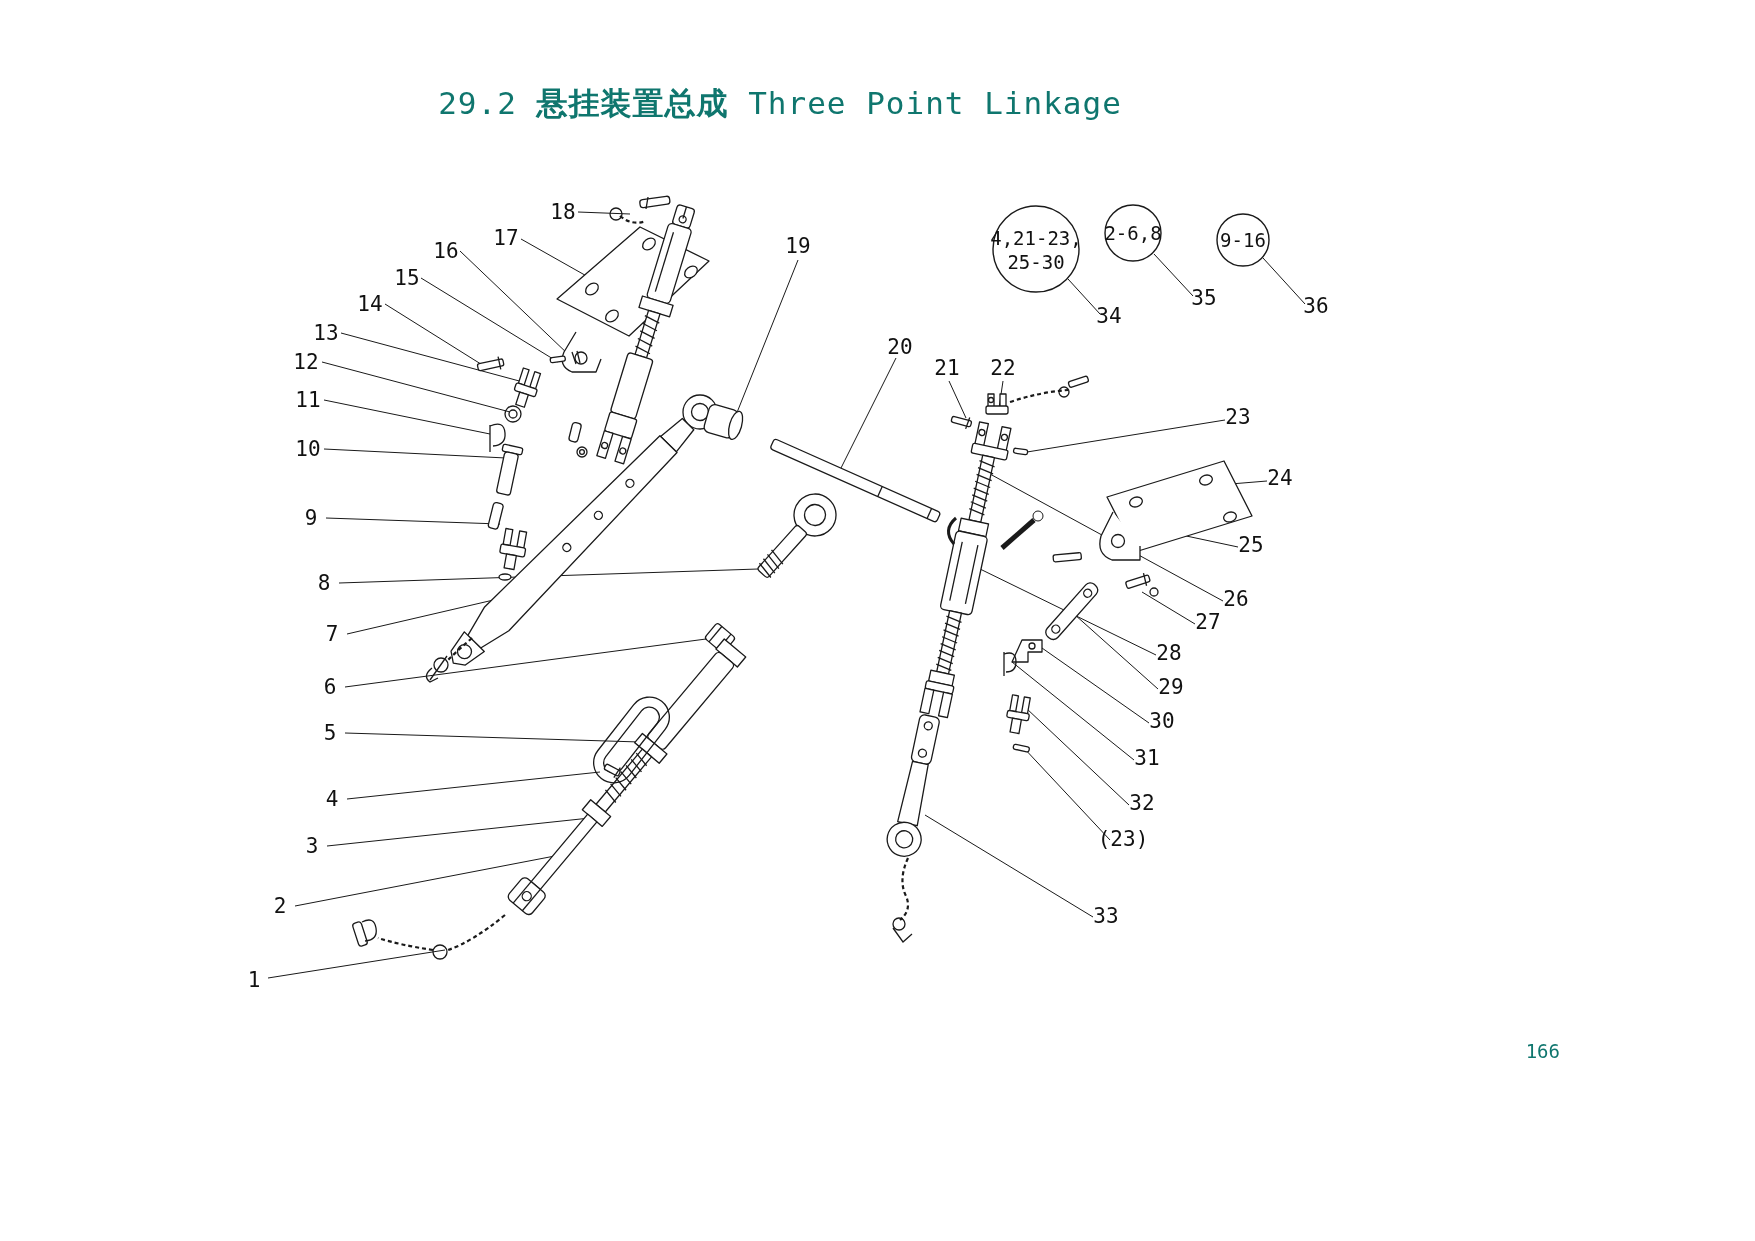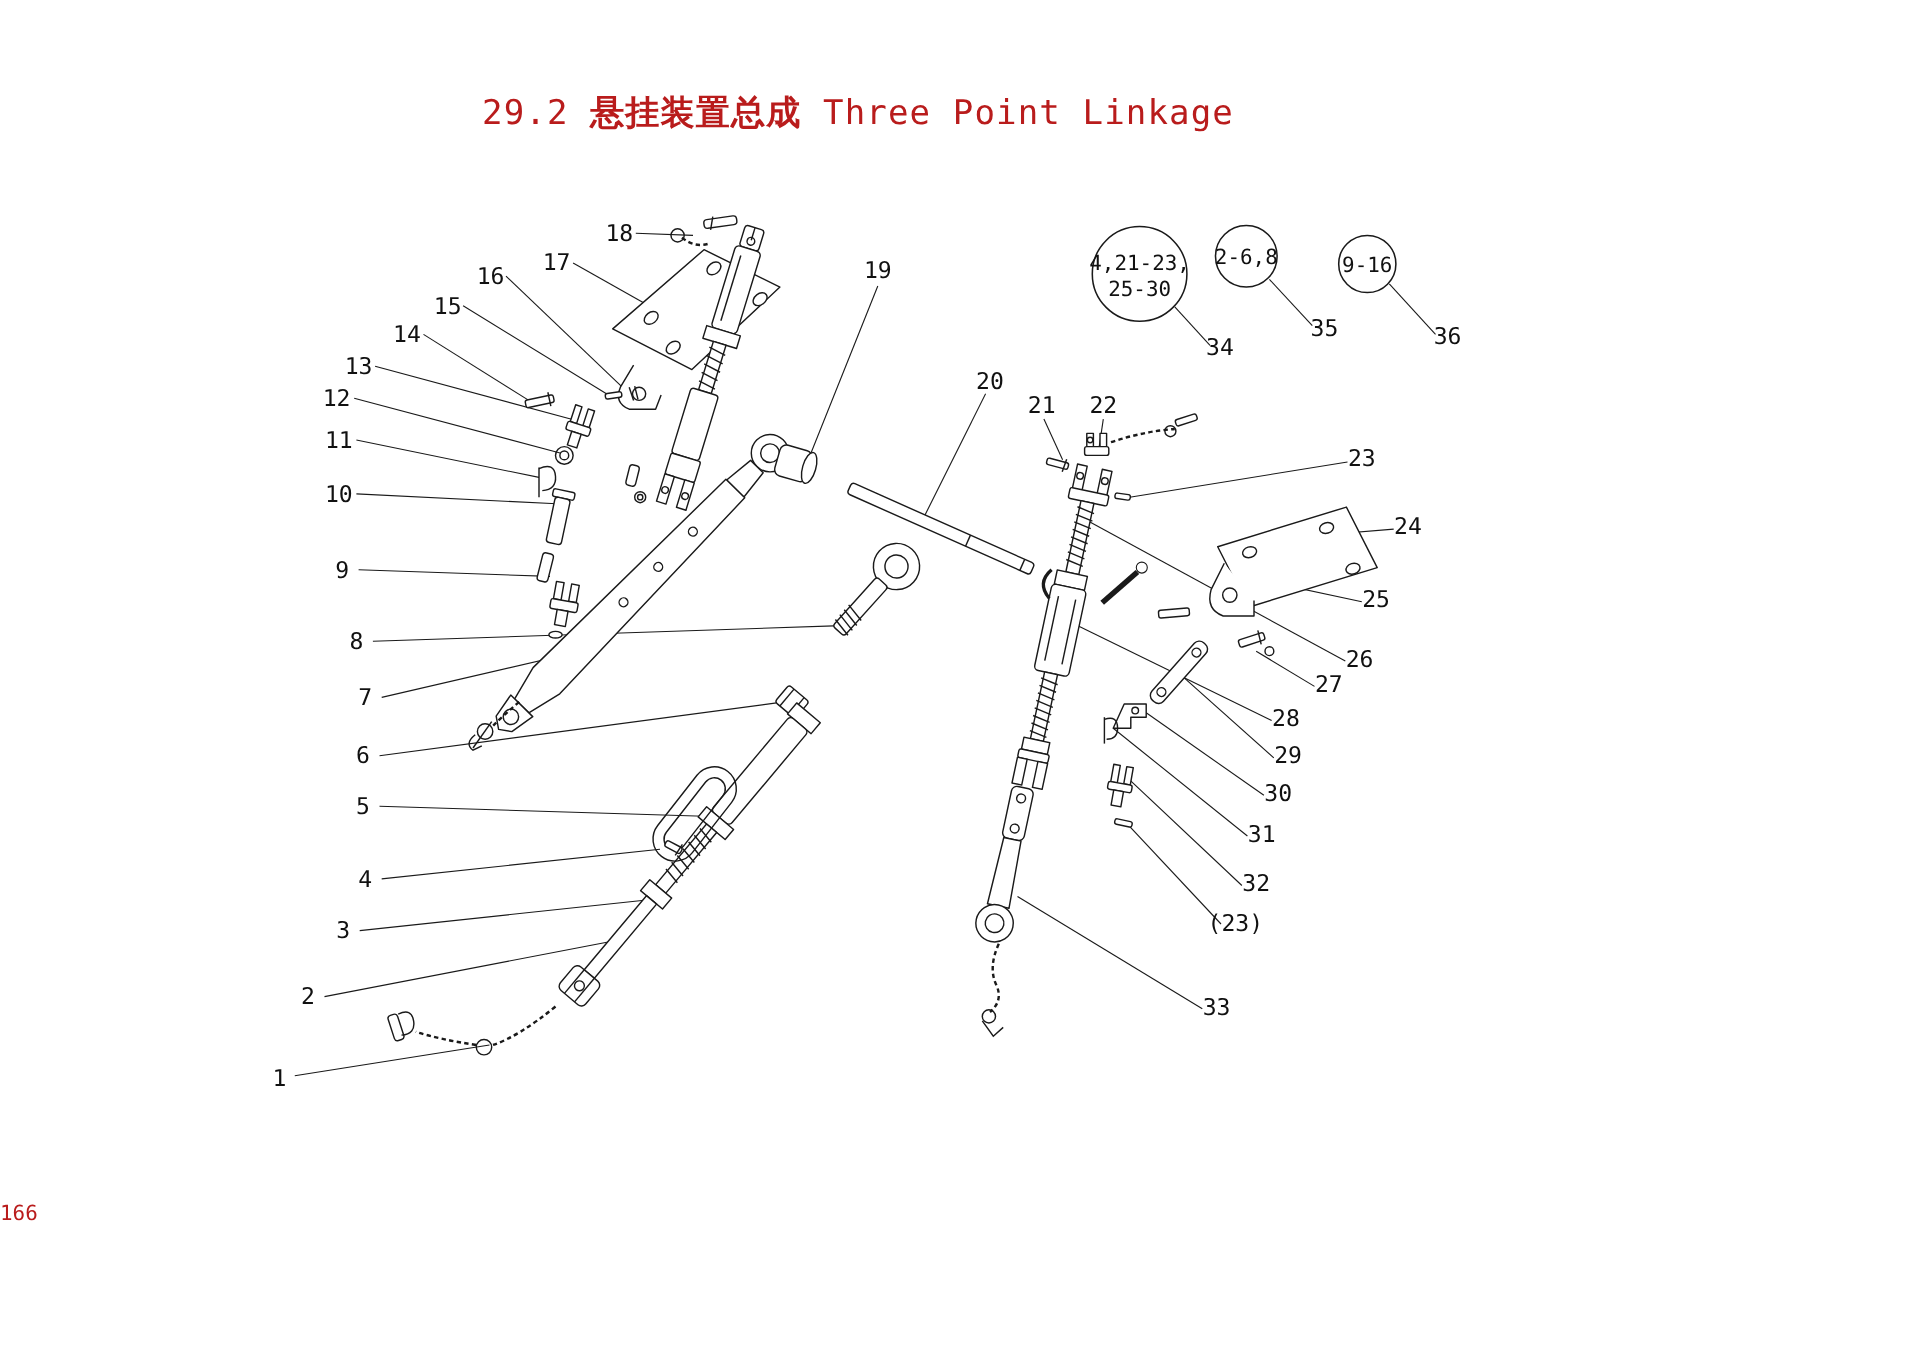--- a/index.html
+++ b/index.html
@@ -2,36 +2,36 @@
 <html><head>
 <meta charset="utf-8">
 <style>
   html,body{margin:0;padding:0;background:#ffffff;}
   .page{
     position:relative;
     width:1755px;height:1241px;
     background:#ffffff;
     overflow:hidden;
     font-family:"DejaVu Sans Mono","DejaVu Sans",sans-serif;
-    color:#b91c1c;
+    color:#0f766e;
   }
   .title-block{
     position:absolute;top:86px;left:0;width:1560px;
     text-align:center;line-height:1.1;
   }
   .title-line{font-size:31px;letter-spacing:1px;white-space:nowrap;}
   .title-cn{font-weight:700;font-family:"DejaVu Sans",sans-serif;}
   .title-en{font-weight:400;}
   .subtitle{
     position:absolute;top:134px;left:0;width:1560px;
     text-align:center;font-size:23px;letter-spacing:1px;
   }
   .page-number{
-    position:absolute;top:1092px;left:0;width:1560px;
-    text-align:left;font-size:19px;
+    position:absolute;top:1040px;left:0;width:1560px;
+    text-align:right;font-size:19px;
   }
   svg{position:absolute;top:0;left:0;}
   .callout{font:21px "DejaVu Sans Mono",monospace;fill:#111;text-anchor:middle;}
   .glabel{font:19px "DejaVu Sans Mono",monospace;fill:#111;text-anchor:middle;}
   .leader{stroke:#1a1a1a;stroke-width:1;fill:none;}
   .chain{stroke:#1a1a1a;stroke-width:2.2;fill:none;stroke-dasharray:4 3;}
 </style>
 </head>
 <body>
 

